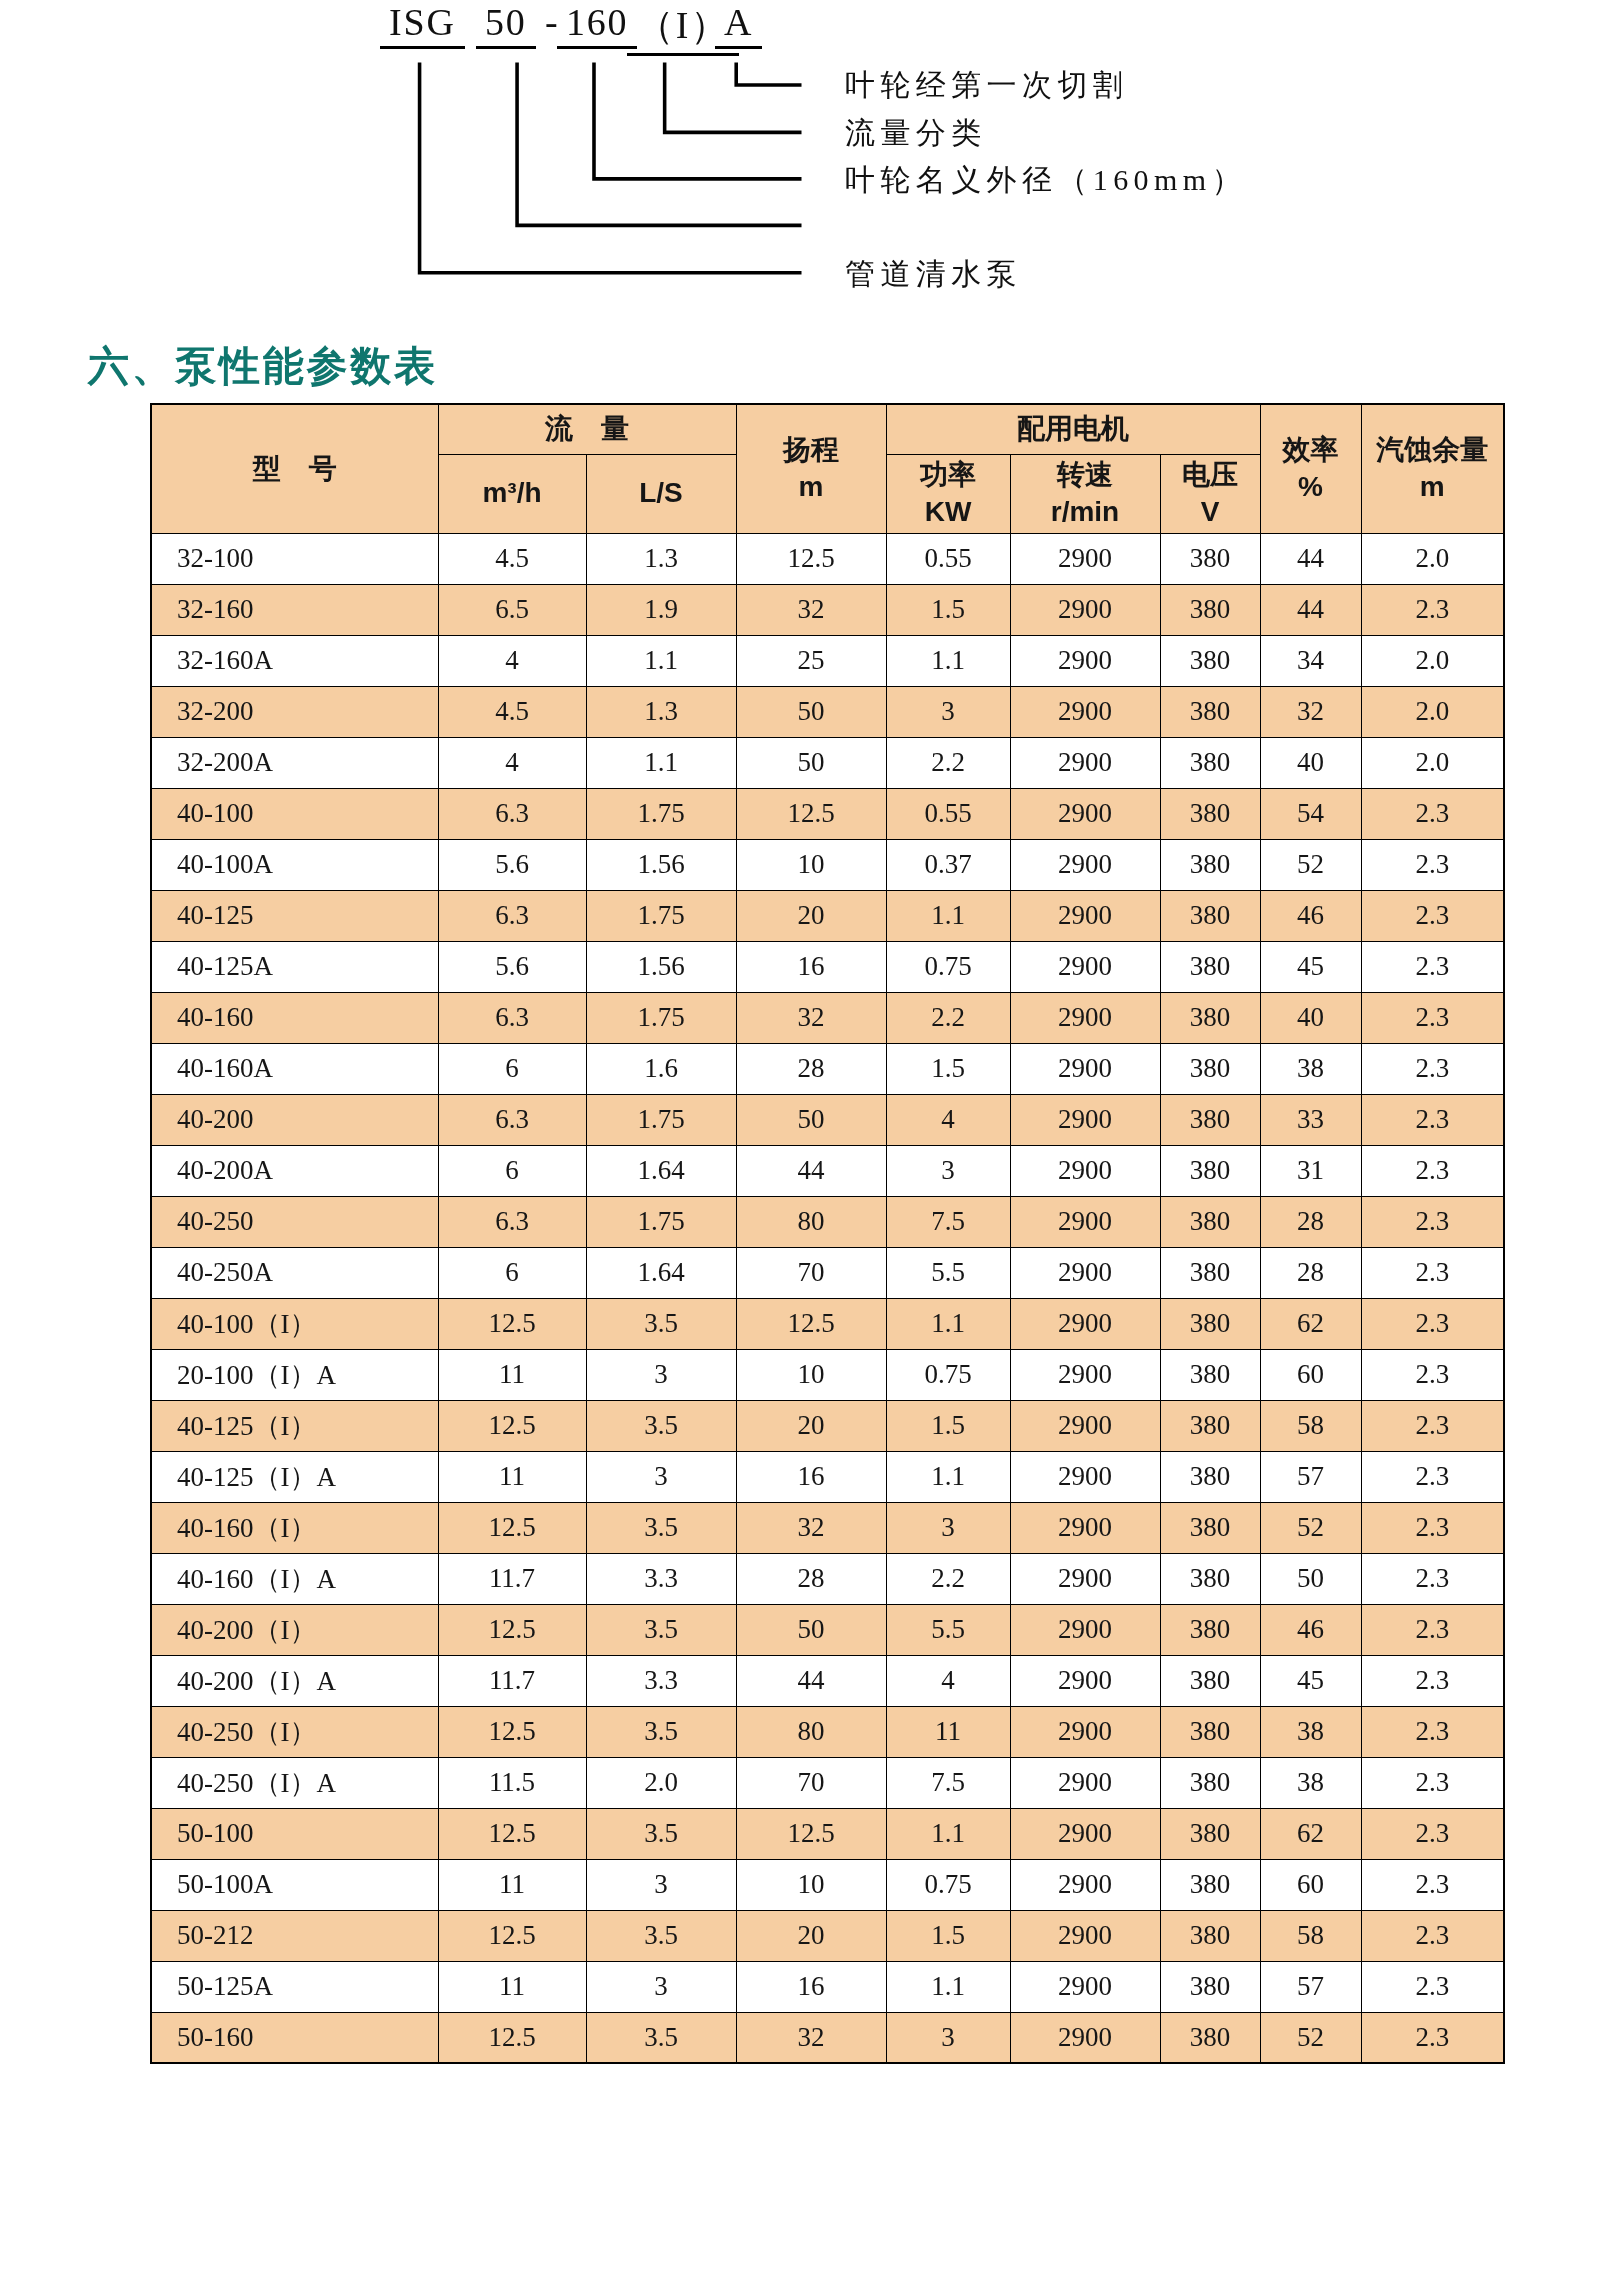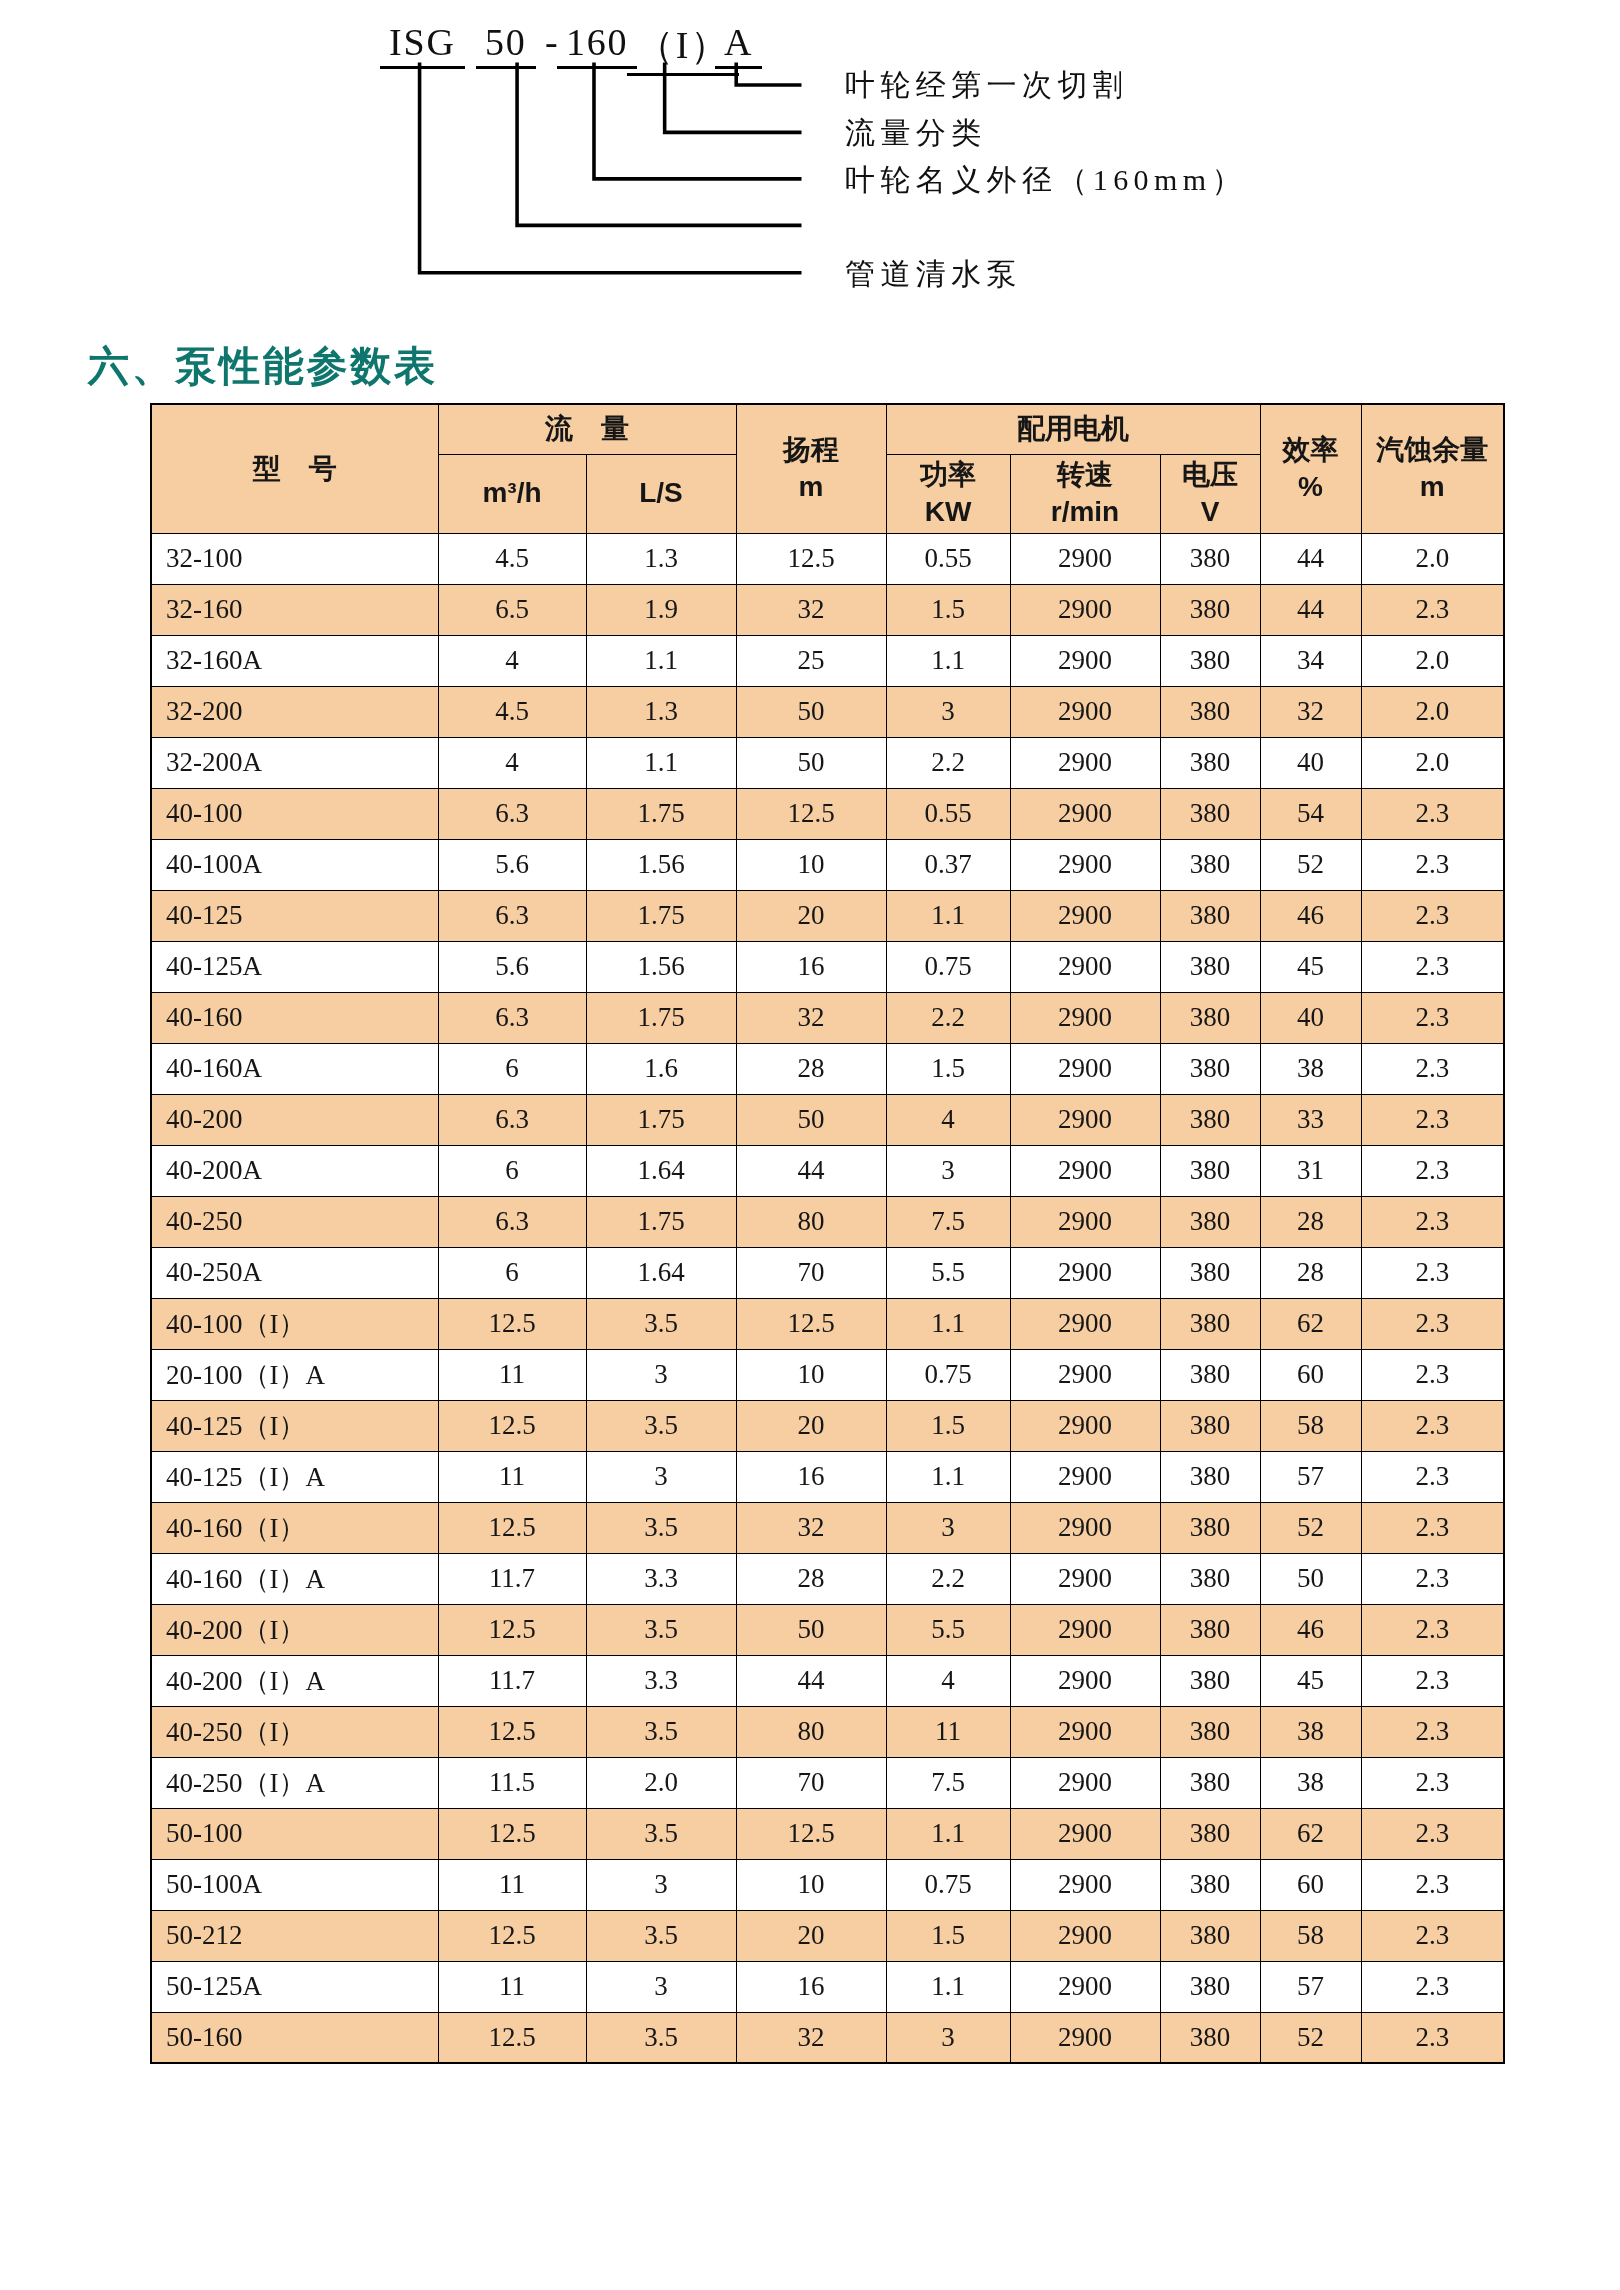--- a/index.html
+++ b/index.html
@@ -9,21 +9,21 @@
     background:#ffffff;
     font-family:"Liberation Serif","DejaVu Serif",serif;
     color:#111;
     overflow:hidden;
   }
 
   
   .diagram{position:absolute;left:0;top:0;width:1620px;height:322px;}
   .diagram svg{position:absolute;left:0;top:0;}
   .code-part{
-    position:absolute;top:20px;
+    position:absolute;top:0;
     font-size:38px;letter-spacing:1.8px;
     border-bottom:3.6px solid #000;
     padding:0 9px 1.8px 9px;
     white-space:nowrap;
   }
   .code-part.no-underline{border-bottom:none;}
   .diagram-label{
     position:absolute;left:845px;
     font-size:30px;letter-spacing:5.4px;
     white-space:nowrap;line-height:41px;
@@ -53,21 +53,21 @@
   .pump-table thead th{
     background:#F6CEA2;
     font-family:"Liberation Sans","DejaVu Sans",sans-serif;
     font-weight:bold;font-size:28px;
     line-height:1.3;
   }
   .pump-table thead tr.h1{height:50px;}
   .pump-table thead tr.h2{height:79px;}
   .pump-table tbody tr{height:51px;}
   .pump-table tbody tr:nth-child(even) td{background:#F6CEA2;}
-  .pump-table td.model-cell{text-align:left;padding-left:14px;}
+  .pump-table td.model-cell{text-align:left;padding-left:25px;}
   .unit-line{font-weight:bold;}
 </style>
 </head>
 <body>
 
 <div class="page">
 
   <div class="diagram">
     <svg width="1620" height="322" viewBox="0 0 1809 360">
 

